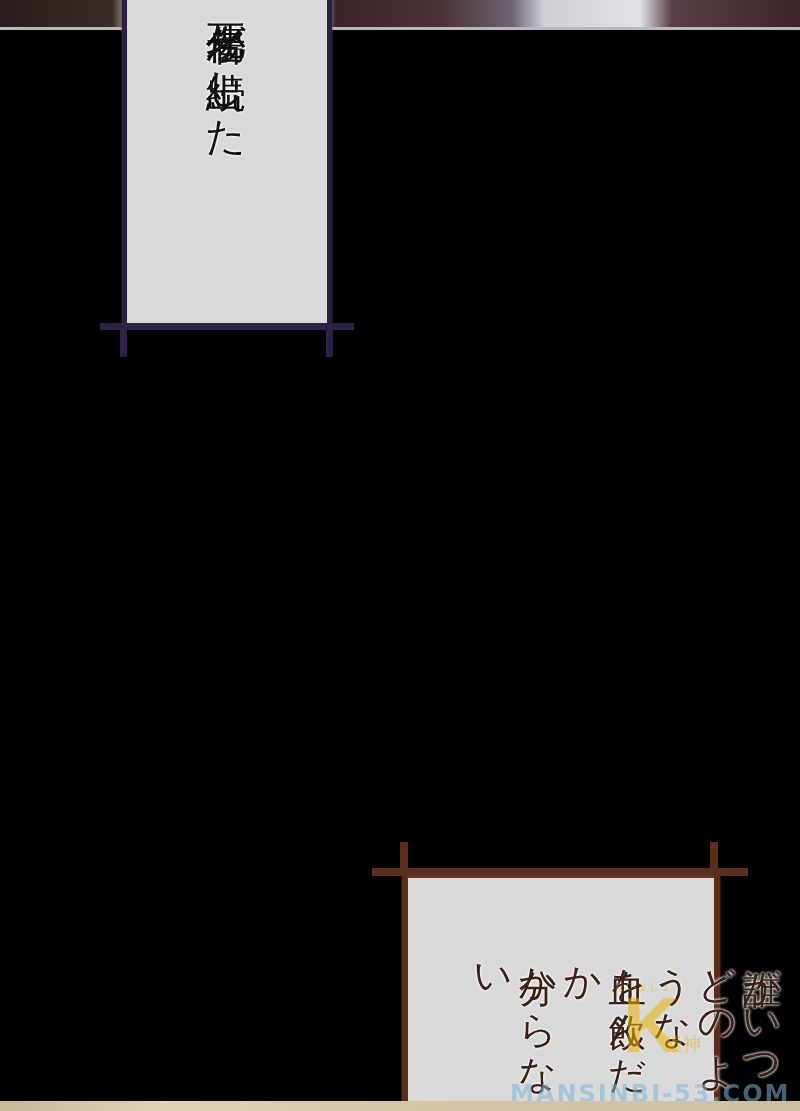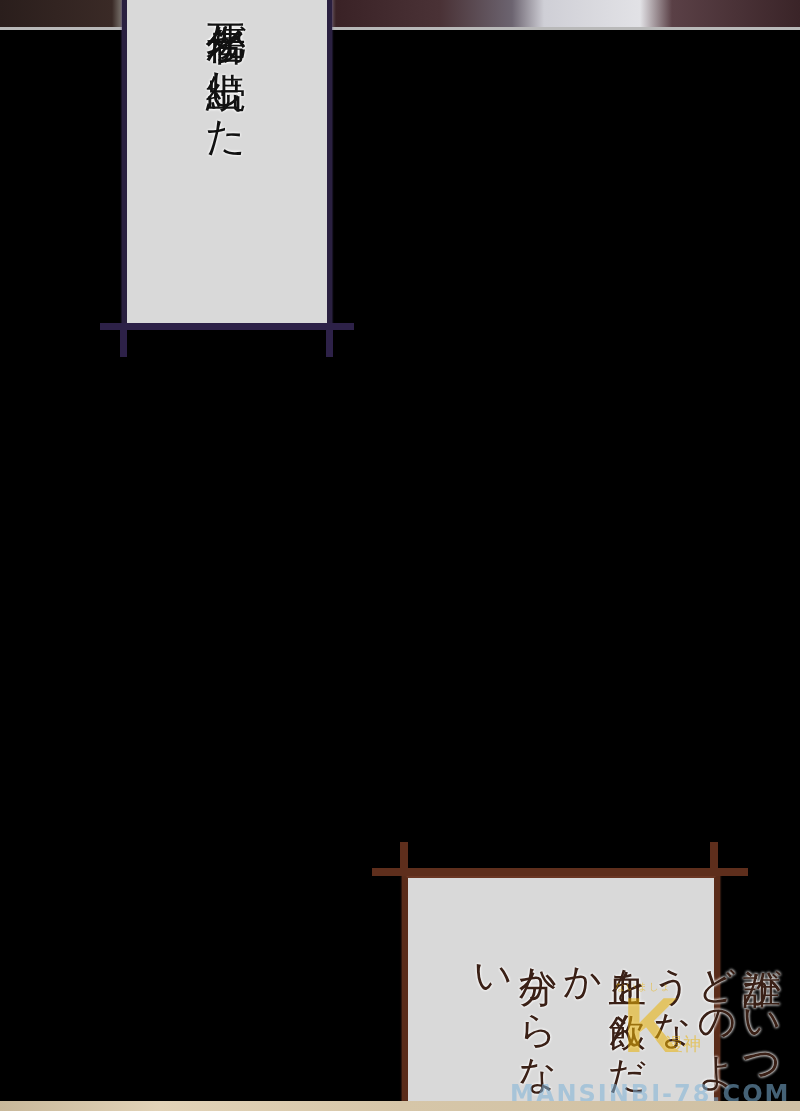--- a/index.html
+++ b/index.html
@@ -87,15 +87,15 @@
   <span>どのような</span><br>
   <span>血を飲んだか</span><br>
   <span>分からない</span>
 </div>
 
 <div class="watermark">
   <span class="wm-top">ないましょ</span>
   <span class="wm-k">K</span>
   <span class="wm-jp">漫神</span>
 </div>
-<div class="wm-url">MANSINBI-78.COM</div>
+<div class="wm-url">MANSINBI-53.COM</div>
 
 <div class="bottom-art"></div>
 
 </body></html>

